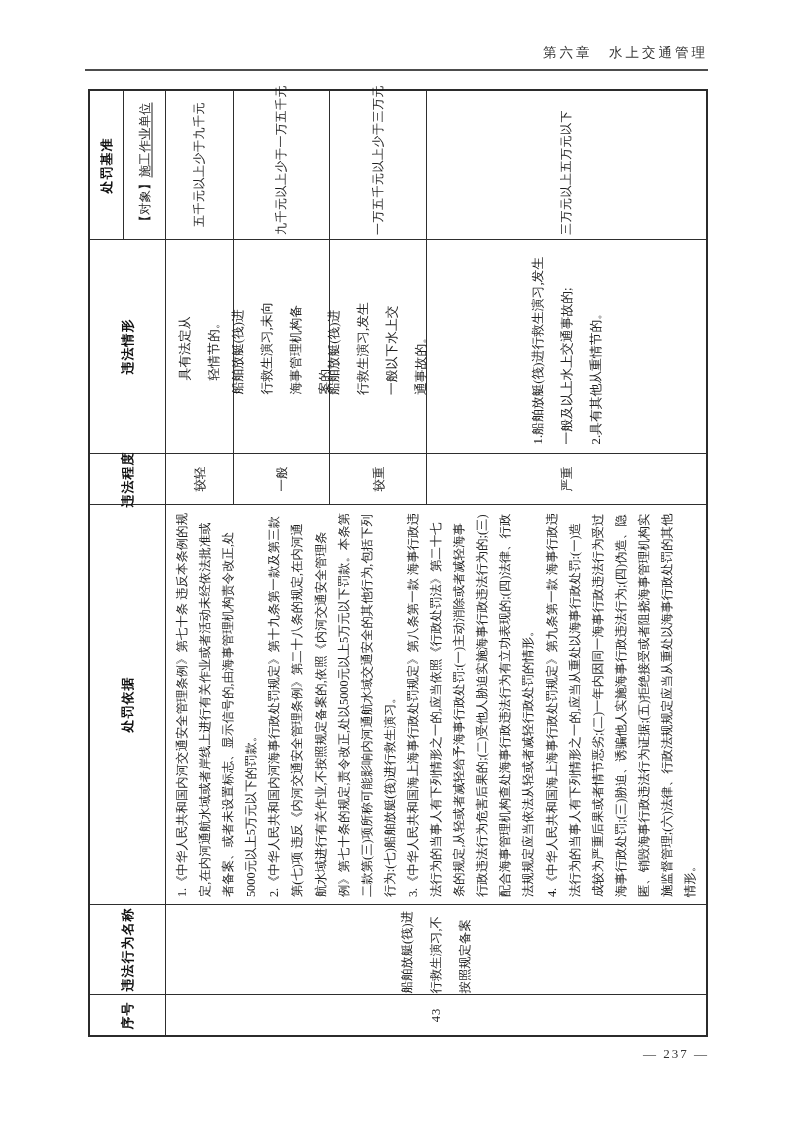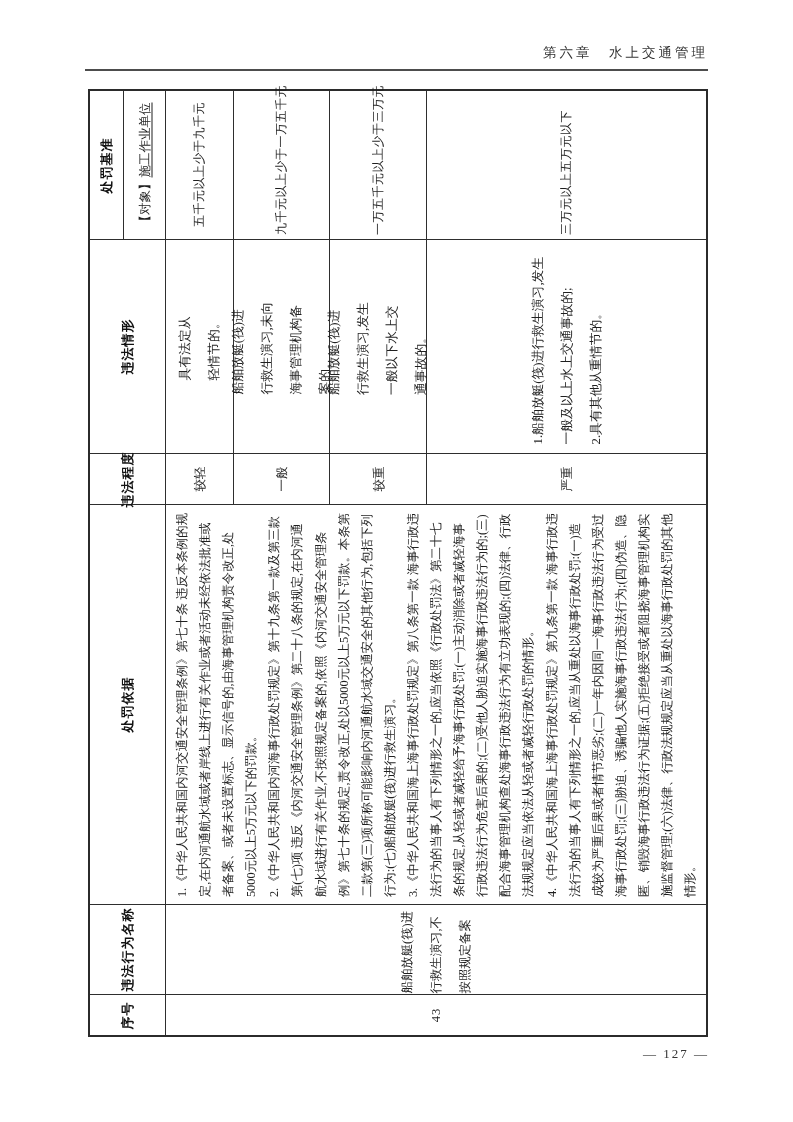--- a/index.html
+++ b/index.html
@@ -133,15 +133,15 @@
       <div class="cell label-cell">
         <div class="r nw lbl">序号</div>
       </div>
       <div class="cell dD">
         <div class="r nw num">43</div>
       </div>
     </div>
 
   </div>
 
-  <div class="page-number">— 127 —</div>
+  <div class="page-number">— 237 —</div>
 
 </div>
 
 </body></html>

